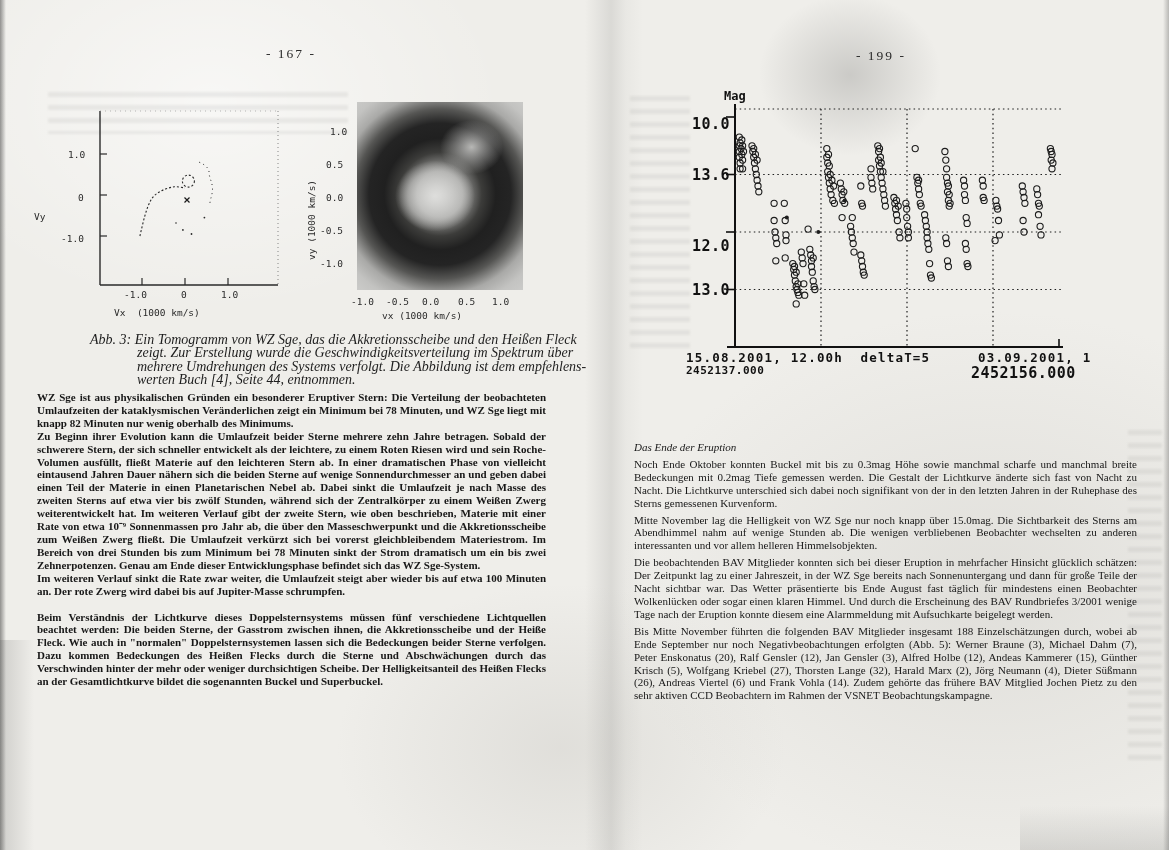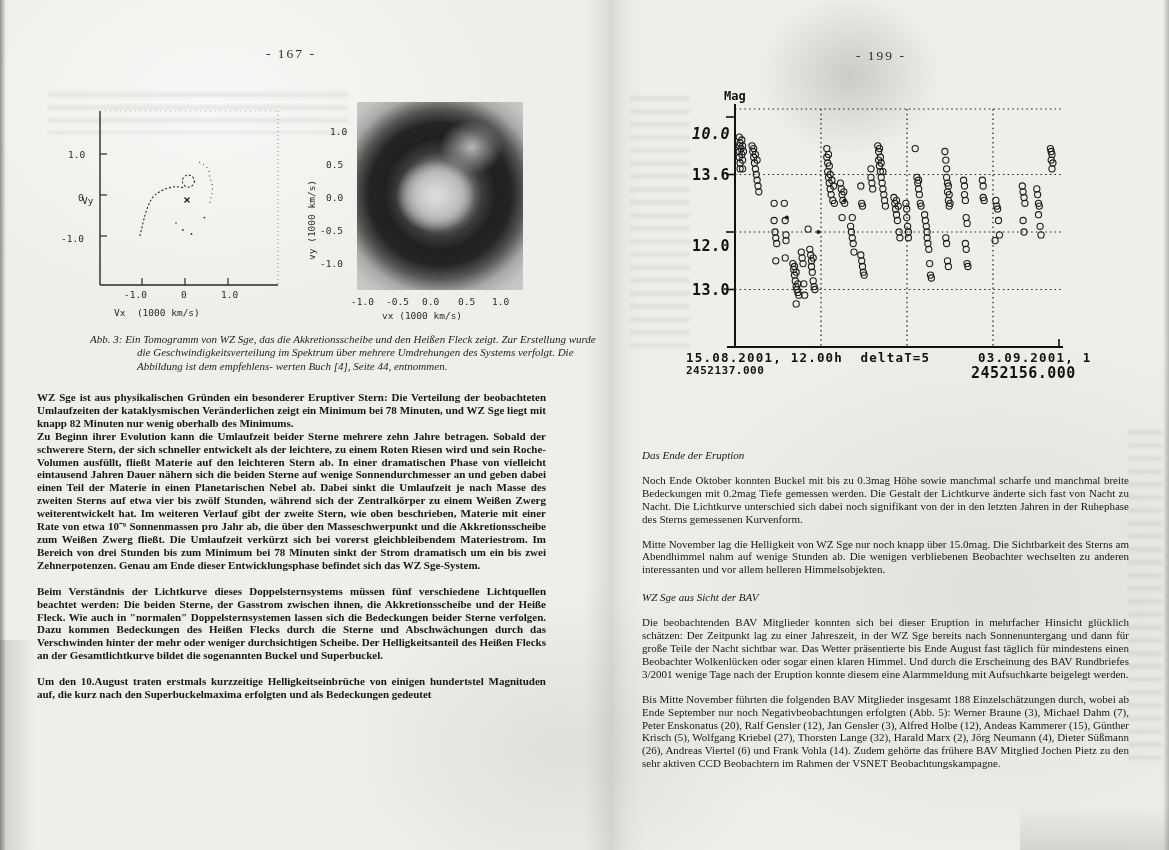--- a/index.html
+++ b/index.html
@@ -32,62 +32,62 @@
 
   
   .pagenum{position:absolute;font-size:13.5px;letter-spacing:2px;color:#2a2a2a;}
   .pn-left{left:266px;top:46px;}
   .pn-right{left:856px;top:48px;}
 
   
   .fig3a{position:absolute;left:88px;top:103px;width:210px;height:190px;}
   .fig3a svg{position:absolute;left:0;top:0;}
   .axtxt{position:absolute;font-family:"DejaVu Sans Mono",monospace;font-size:9.5px;color:#2b2b2b;}
-  .f3a-yl{left:-54px;top:92px;margin-left:48px;}  .f3a-y0{left:-10px;top:89px;}
+  .f3a-yl{left:-54px;top:108px;}  .f3a-y0{left:-10px;top:89px;}
   .f3a-y1{left:-20px;top:46px;}  .f3a-y2{left:-27px;top:130px;}
   .f3a-x0{left:36px;top:186px;}  .f3a-x1{left:93px;top:186px;} .f3a-x2{left:133px;top:186px;}
   .f3a-xl{left:26px;top:204px;white-space:pre;}
 
   
   .fig3b{position:absolute;left:296px;top:100px;width:250px;height:220px;}
   .fig3b-img{position:absolute;left:61px;top:2px;width:166px;height:188px;
     background:
       radial-gradient(ellipse 42px 36px at 69% 24%, rgba(200,200,198,.9), rgba(200,200,198,0) 75%),
       radial-gradient(ellipse 54px 48px at 47% 50%, rgba(224,224,222,.95) 0%, rgba(206,206,204,.55) 50%, rgba(206,206,204,0) 74%),
       radial-gradient(circle at 50% 49%, #bdbdbb 0%, #9e9e9c 18%, #3c3c3a 33%, #202020 44%, #242424 56%, #565654 67%, #a9a9a7 79%, #c3c3c1 90%, #cbcbc9 100%);}
   .f3b-y0{left:34px;top:26px;} .f3b-y1{left:30px;top:59px;} .f3b-y2{left:30px;top:92px;}
   .f3b-y3{left:24px;top:125px;} .f3b-y4{left:24px;top:158px;}
   .f3b-yl{left:10px;top:160px;transform:rotate(-90deg);transform-origin:left top;white-space:pre;}
   .f3b-x0{left:55px;top:196px;} .f3b-x1{left:90px;top:196px;} .f3b-x2{left:126px;top:196px;}
   .f3b-x3{left:162px;top:196px;} .f3b-x4{left:196px;top:196px;}
   .f3b-xl{left:86px;top:210px;white-space:pre;}
 
   
-  .caption{position:absolute;font-style:italic;font-size:11px;line-height:13.4px;color:#1e1e1e;}
+  .caption{position:absolute;font-style:italic;font-size:14px;line-height:13.4px;color:#1e1e1e;}
   .cap3{left:90px;top:333px;width:462px;padding-left:47px;text-indent:-47px;}
   .cap4{left:656px;top:379px;width:468px;padding-left:44px;text-indent:-44px;}
   .caplabel{font-weight:normal;}
 
   
   .body-col{position:absolute;font-size:11px;line-height:12.9px;text-align:justify;color:#171717;}
   .left-col{left:37px;top:391px;width:509px;font-weight:bold;}
   .right-col{left:630px;top:437px;width:511px;}
   .body-col p{margin:0;}
   .left-col p.gap{margin-top:13px;}
   .sechead{font-style:italic;margin:0 0 11px 0;}
   .sechead.second{margin-top:15px;}
-  .right-col p{margin:12px;}
+  .right-col p{margin:4px;}
 
   
   .fig4{position:absolute;left:680px;top:92px;width:465px;height:292px;}
   .fig4 svg{position:absolute;left:0;top:0;}
   .ctxt{position:absolute;font-family:"DejaVu Sans Mono",monospace;font-weight:bold;color:#111;}
   .c-ylabel{left:44px;top:-3px;font-size:12px;}
   .c-yt{left:0;width:50px;text-align:right;font-size:15px;letter-spacing:.5px;}
-  .c-yt0{top:33px;font-style:italic;} .c-yt1{top:74px;} .c-yt2{top:121px;margin-top:24px;} .c-yt3{top:189px;}
+  .c-yt0{top:23px;} .c-yt1{top:74px;} .c-yt2{top:121px;margin-top:24px;} .c-yt3{top:189px;}
   .c-x1a{left:6px;top:258px;font-size:12.5px;letter-spacing:1.2px;white-space:pre;}
   .c-x1b{left:298px;top:258px;font-size:12.5px;letter-spacing:1.2px;white-space:pre;}
   .c-x2a{left:6px;top:272px;font-size:11px;letter-spacing:.5px;}
   .c-x2b{left:291px;top:272px;font-size:15px;letter-spacing:.5px;}
   .pt{fill:none;stroke:#1d1d1d;stroke-width:1.1;}
   .ptf{fill:#1d1d1d;stroke:none;}
   .dot{stroke:#1d1d1d;stroke-width:1.2;stroke-dasharray:1.5 3.2;fill:none;}
   .ax{stroke:#111;stroke-width:2;fill:none;}
   .tick{stroke:#111;stroke-width:1.6;}
   .f3line{stroke:#2a2a2a;fill:none;}
@@ -161,22 +161,22 @@
   </div>
 
   <div class="caption cap3">
     <span class="caplabel">Abb. 3:</span>
     <span>Ein Tomogramm von WZ Sge, das die Akkretionsscheibe und den Heißen Fleck zeigt. Zur Erstellung wurde die Geschwindigkeitsverteilung im Spektrum über mehrere Umdrehungen des Systems verfolgt. Die Abbildung ist dem empfehlens- werten Buch [4], Seite 44, entnommen.</span>
   </div>
 
   <div class="body-col left-col">
     <p>WZ Sge ist aus physikalischen Gründen ein besonderer Eruptiver Stern: Die Verteilung der beobachteten Umlaufzeiten der kataklysmischen Veränderlichen zeigt ein Minimum bei 78 Minuten, und WZ Sge liegt mit knapp 82 Minuten nur wenig oberhalb des Minimums.</p>
     <p>Zu Beginn ihrer Evolution kann die Umlaufzeit beider Sterne mehrere zehn Jahre betragen. Sobald der schwerere Stern, der sich schneller entwickelt als der leichtere, zu einem Roten Riesen wird und sein Roche-Volumen ausfüllt, fließt Materie auf den leichteren Stern ab. In einer dramatischen Phase von vielleicht eintausend Jahren Dauer nähern sich die beiden Sterne auf wenige Sonnendurchmesser an und geben dabei einen Teil der Materie in einen Planetarischen Nebel ab. Dabei sinkt die Umlaufzeit je nach Masse des zweiten Sterns auf etwa vier bis zwölf Stunden, während sich der Zentralkörper zu einem Weißen Zwerg weiterentwickelt hat. Im weiteren Verlauf gibt der zweite Stern, wie oben beschrieben, Materie mit einer Rate von etwa 10⁻⁹ Sonnenmassen pro Jahr ab, die über den Masseschwerpunkt und die Akkretionsscheibe zum Weißen Zwerg fließt. Die Umlaufzeit verkürzt sich bei vorerst gleichbleibendem Materiestrom. Im Bereich von drei Stunden bis zum Minimum bei 78 Minuten sinkt der Strom dramatisch um ein bis zwei Zehnerpotenzen. Genau am Ende dieser Entwicklungsphase befindet sich das WZ Sge-System.</p>
+    <p>Im weiteren Verlauf sinkt die Rate zwar weiter, die Umlaufzeit steigt aber wieder bis auf etwa 100 Minuten an. Der rote Zwerg wird dabei bis auf Jupiter-Masse schrumpfen.</p>
     <p class="gap">Beim Verständnis der Lichtkurve dieses Doppelsternsystems müssen fünf verschiedene Lichtquellen beachtet werden: Die beiden Sterne, der Gasstrom zwischen ihnen, die Akkretionsscheibe und der Heiße Fleck. Wie auch in "normalen" Doppelsternsystemen lassen sich die Bedeckungen beider Sterne verfolgen. Dazu kommen Bedeckungen des Heißen Flecks durch die Sterne und Abschwächungen durch das Verschwinden hinter der mehr oder weniger durchsichtigen Scheibe. Der Helligkeitsanteil des Heißen Flecks an der Gesamtlichtkurve bildet die sogenannten Buckel und Superbuckel.</p>
-    <p class="gap">Um den 10.August traten erstmals kurzzeitige Helligkeitseinbrüche von einigen hundertstel Magnituden auf, die kurz nach den Superbuckelmaxima erfolgten und als Bedeckungen gedeutet</p>
   </div>
 
   <div class="fig4">
     <svg width="465" height="292" viewBox="0 0 465 292">
 
       <line class="ax" x1="55" y1="12" x2="55" y2="255"></line>
       <line class="ax" x1="47" y1="255" x2="383" y2="255"></line>
       <line class="tick" x1="379" y1="247" x2="379" y2="255"></line>
 
       <line class="tick" x1="46" y1="25" x2="55" y2="25"></line>
@@ -412,18 +412,17 @@
     <span class="ctxt c-x1b">03.09.2001, 1</span>
     <span class="ctxt c-x2a">2452137.000</span>
     <span class="ctxt c-x2b">2452156.000</span>
   </div>
 
 
   <div class="body-col right-col">
     <p class="sechead">Das Ende der Eruption</p>
     <p>Noch Ende Oktober konnten Buckel mit bis zu 0.3mag Höhe sowie manchmal scharfe und manchmal breite Bedeckungen mit 0.2mag Tiefe gemessen werden. Die Gestalt der Lichtkurve änderte sich fast von Nacht zu Nacht. Die Lichtkurve unterschied sich dabei noch signifikant von der in den letzten Jahren in der Ruhephase des Sterns gemessenen Kurvenform.</p>
     <p>Mitte November lag die Helligkeit von WZ Sge nur noch knapp über 15.0mag.  Die Sichtbarkeit des Sterns am Abendhimmel nahm auf wenige Stunden ab. Die wenigen verbliebenen Beobachter wechselten zu anderen interessanten und vor allem helleren Himmelsobjekten.</p>
-    <p class="sechead second">WZ Sge aus Sicht der BAV</p>
     <p>Die beobachtenden BAV Mitglieder konnten sich bei dieser Eruption in mehrfacher Hinsicht glücklich schätzen: Der Zeitpunkt lag zu einer Jahreszeit, in der WZ Sge bereits nach Sonnenuntergang und dann für große Teile der Nacht sichtbar war. Das Wetter präsentierte bis Ende August fast täglich für mindestens einen Beobachter Wolkenlücken oder sogar einen klaren Himmel. Und durch die Erscheinung des BAV Rundbriefes 3/2001 wenige Tage nach der Eruption konnte diesem eine Alarmmeldung mit Aufsuchkarte beigelegt werden.</p>
     <p>Bis Mitte November führten die folgenden BAV Mitglieder insgesamt 188 Einzelschätzungen durch, wobei ab Ende September nur noch Negativbeobachtungen erfolgten (Abb. 5): Werner Braune (3), Michael Dahm (7), Peter Enskonatus (20), Ralf Gensler (12), Jan Gensler (3), Alfred Holbe (12), Andeas Kammerer (15), Günther Krisch (5), Wolfgang Kriebel (27), Thorsten Lange (32), Harald Marx (2), Jörg Neumann (4), Dieter Süßmann (26), Andreas Viertel (6) und Frank Vohla (14). Zudem gehörte das frühere BAV Mitglied Jochen Pietz zu den sehr aktiven CCD Beobachtern im Rahmen der VSNET Beobachtungskampagne.</p>
   </div>
 
 </div>
 
 </body></html>

